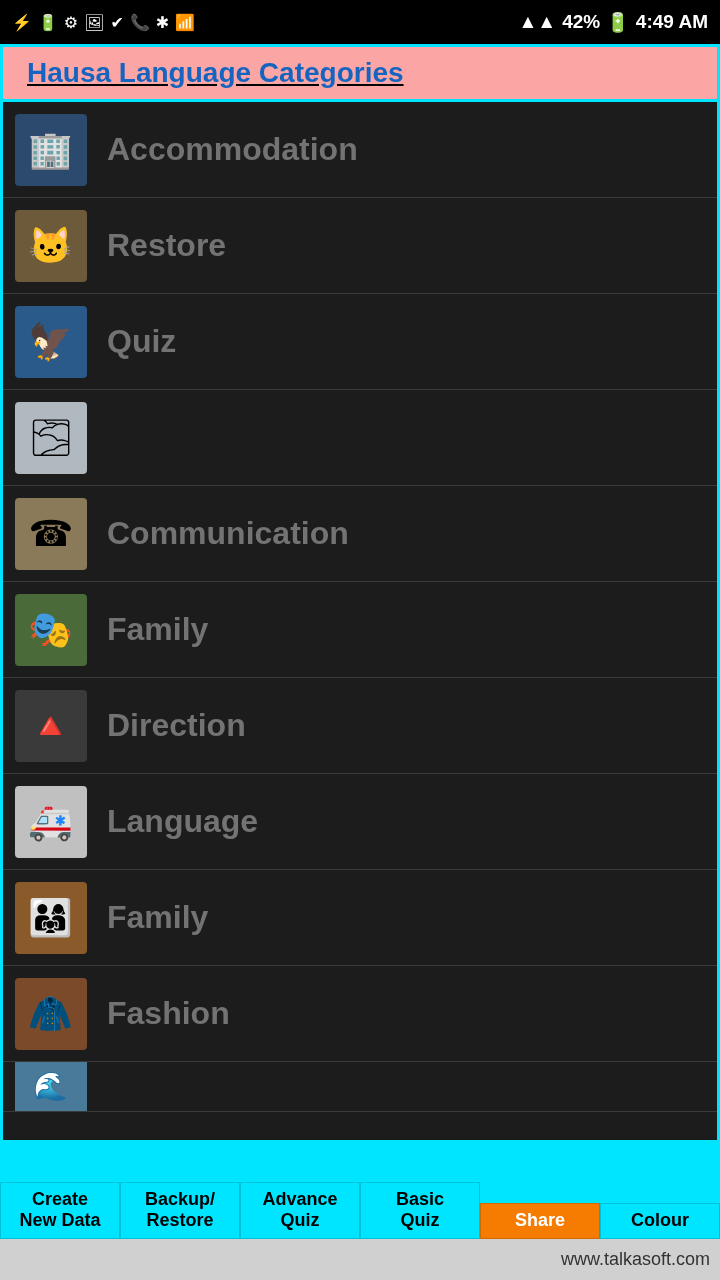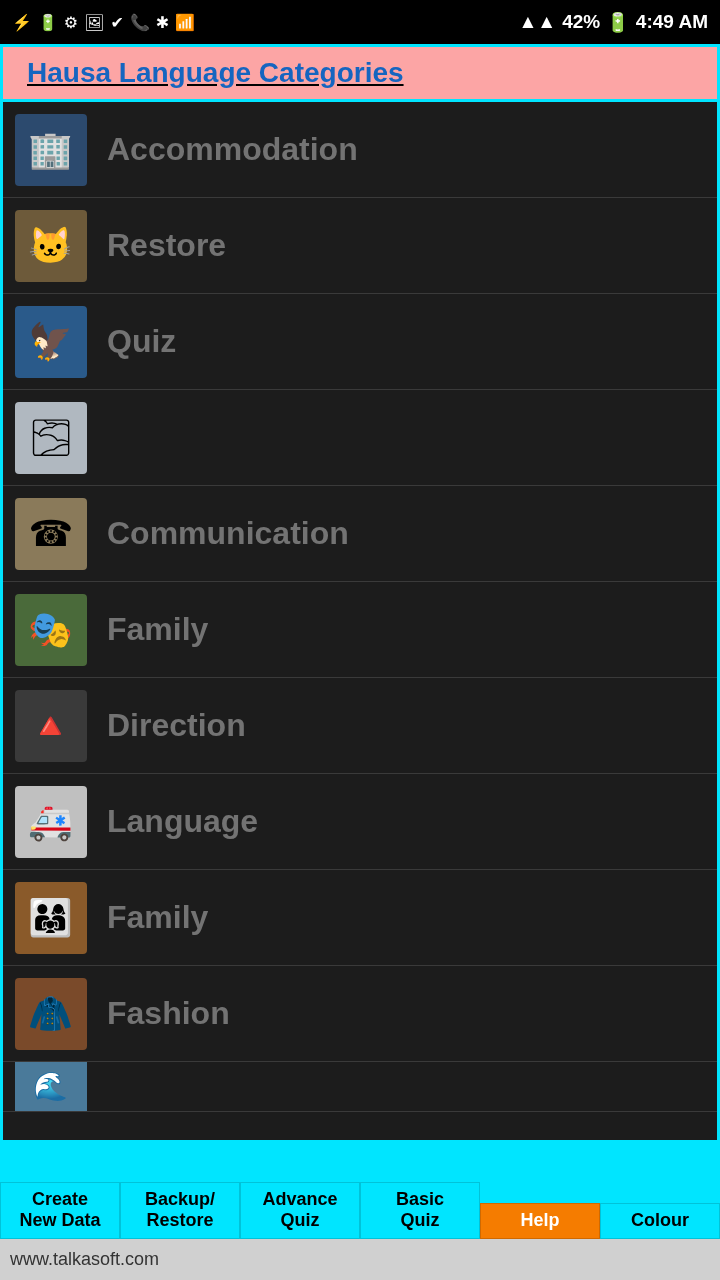--- a/index.html
+++ b/index.html
@@ -118,21 +118,21 @@
       background: #00e5ff;
     }
     .bottom-btn.active {
       background: #f57c00;
       color: #fff;
     }
 
     
     #footer {
       background: #d0d0d0;
-      text-align: left;
+      text-align: right;
       padding: 10px;
       font-size: 18px;
       color: #333;
       flex-shrink: 0;
     }
   </style>
 </head>
 <body>
 
 <div id="status-bar">
@@ -201,19 +201,19 @@
     <div class="category-item" style="height: 50px; overflow: hidden;">
       <div class="category-thumb thumb-partial" style="font-size: 28px;">🌊</div>
     </div>
   </div>
 
 <div id="bottom-bar">
 <div class="bottom-btn">Create<br>New Data</div>
     <div class="bottom-btn">Backup/<br>Restore</div>
     <div class="bottom-btn">Advance<br>Quiz</div>
     <div class="bottom-btn">Basic<br>Quiz</div>
-    <div class="bottom-btn active">Help</div>
+    <div class="bottom-btn active">Share</div>
     <div class="bottom-btn">Colour</div>
   </div>
 
 <div id="footer">
   <span>www.talkasoft.com</span>
 </div>
 
 </body></html>

